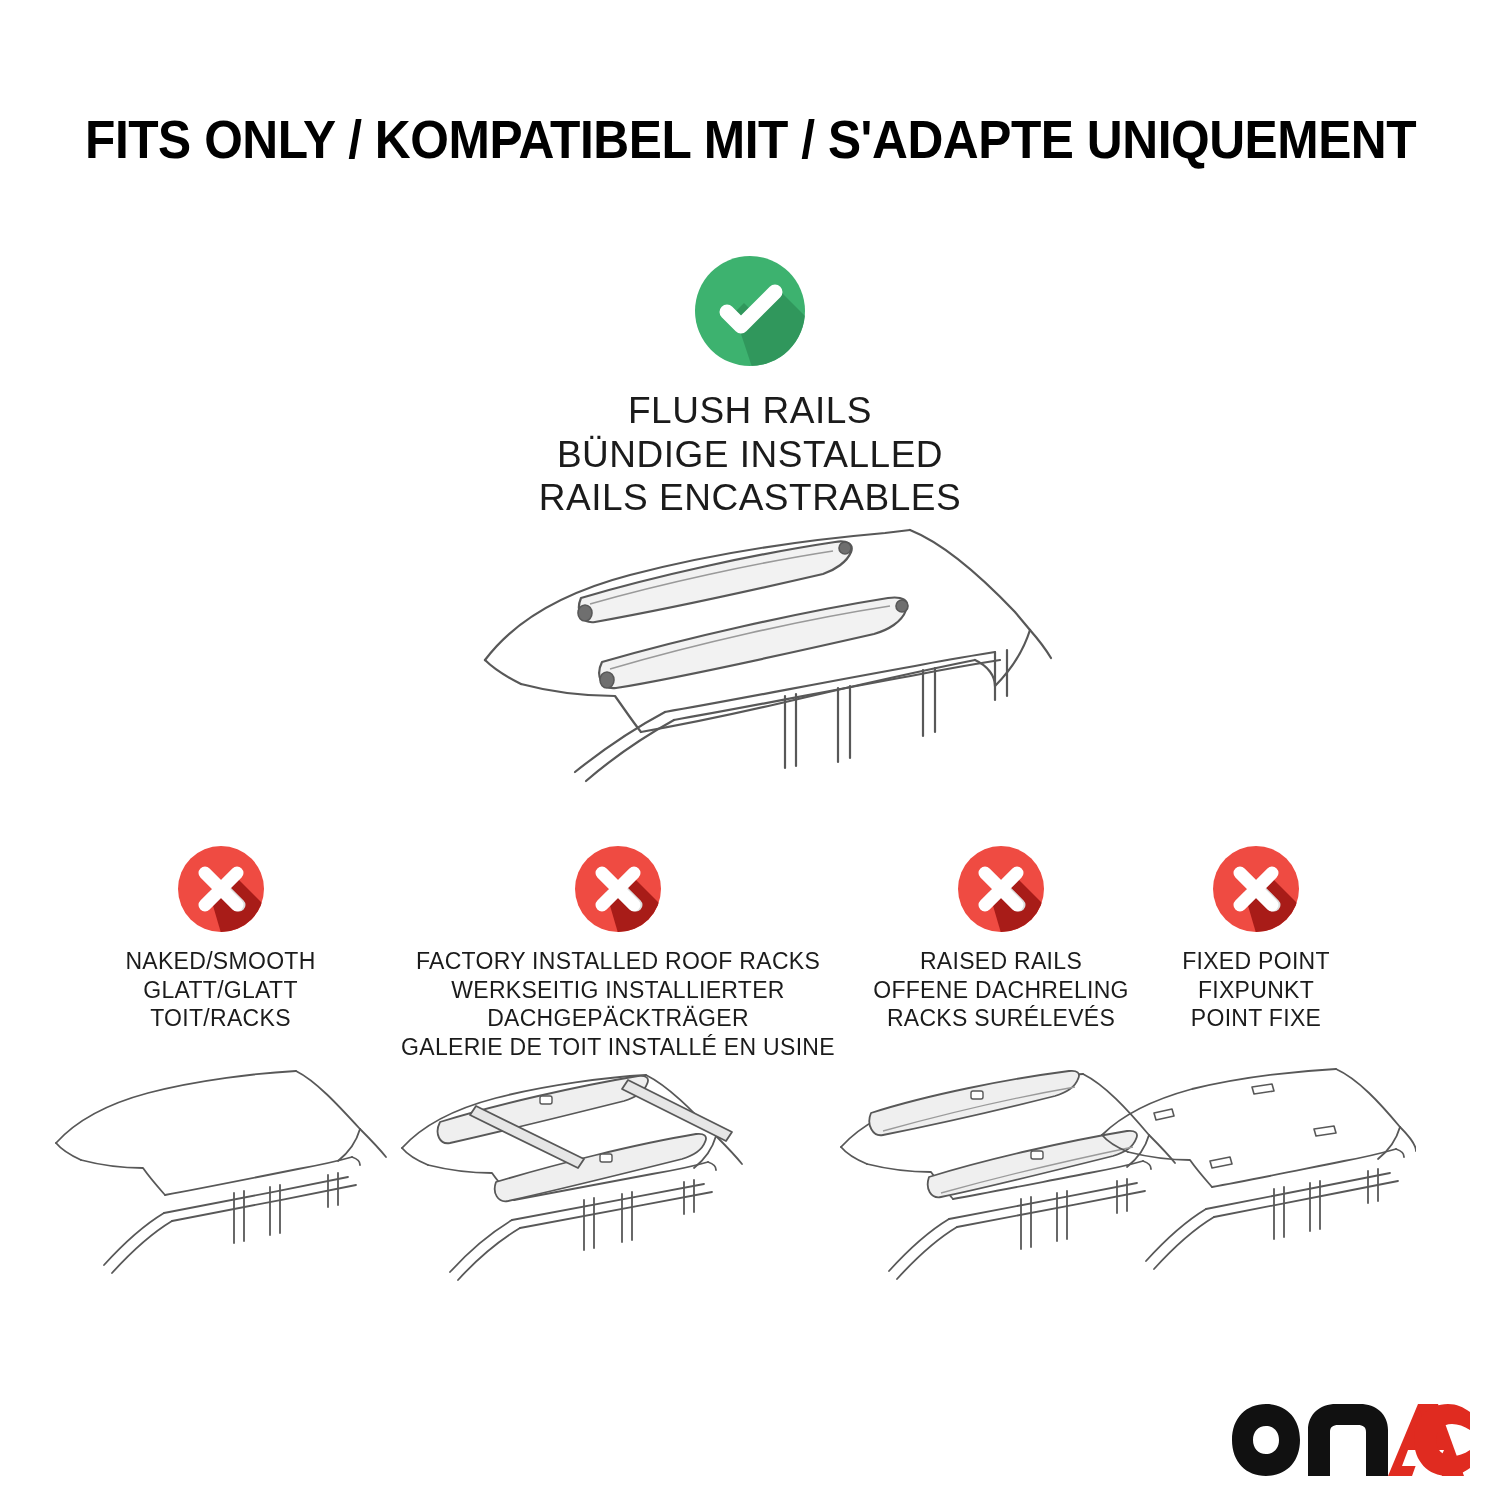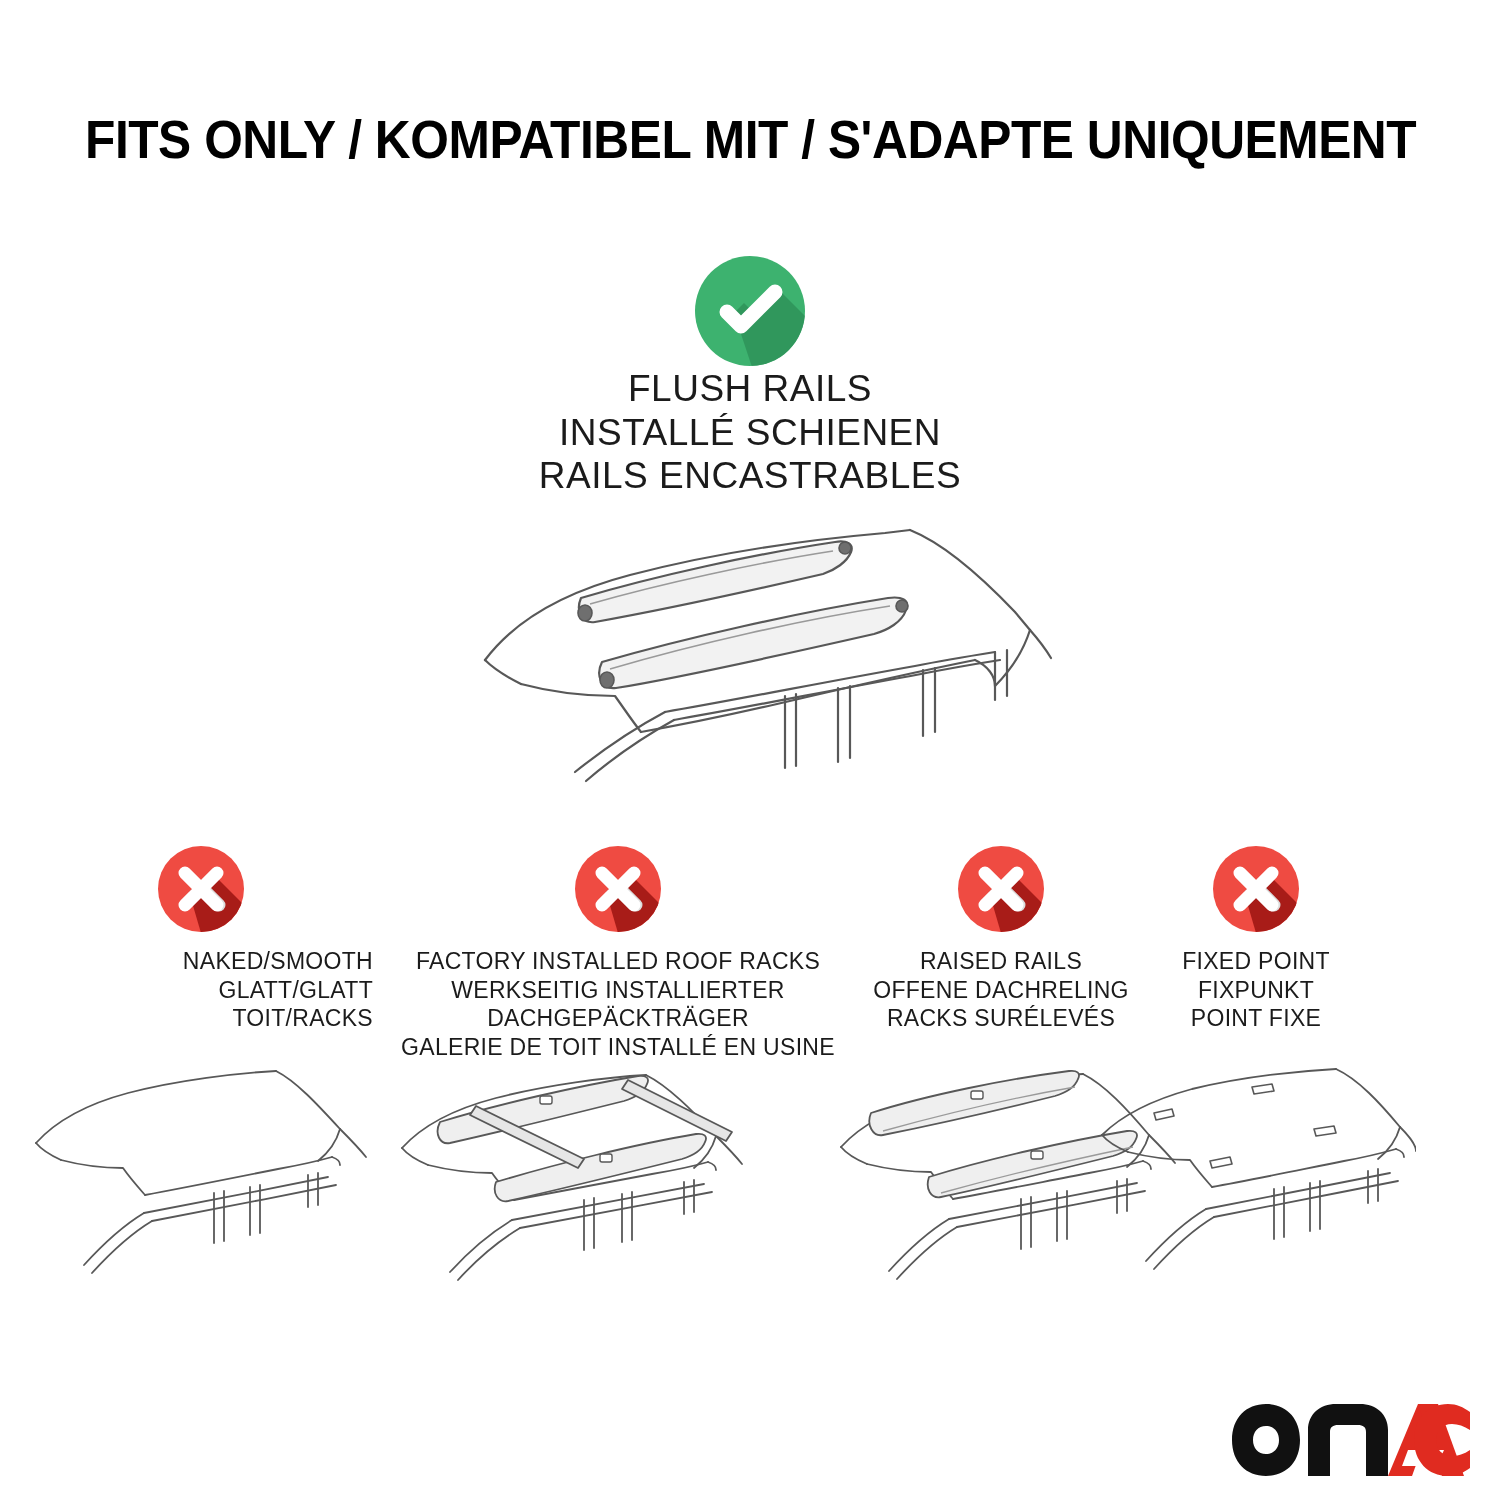--- a/index.html
+++ b/index.html
@@ -37,20 +37,21 @@
     margin:0 auto;
   }
   .badge-red{
     position:relative;
     width:88px;height:88px;
     margin:0 auto;
   }
   .badge-svg{display:block;width:100%;height:100%;}
 
   .hero-label{
+    margin-top:22px;
     font-size:37px;
     font-weight:300;
     line-height:1.18;
     color:#1b1b1b;
     letter-spacing:0.5px;
   }
   .hero-label div{white-space:nowrap;}
 
   .hero-art{
     position:absolute;
@@ -77,21 +78,21 @@
     letter-spacing:0.3px;
   }
   .col-label div{white-space:nowrap;}
 
   .col-art{
     position:absolute;
     width:100%;
   }
 
   
-  #col-0{left:28px;width:345px;text-align:right;}
+  #col-0{left:48px;width:345px;}
   #col-1{left:388px;width:460px;}
   #col-2{left:831px;width:340px;}
   #col-3{left:1106px;width:300px;}
 
   
   .logo{
     position:absolute;
     left:1232px;top:1400px;
     width:240px;height:80px;
   }
@@ -117,21 +118,21 @@
         <circle cx="56" cy="56" r="55" fill="#3DB26F"></circle>
         <g clip-path="url(#gclip)">
           <polygon points="40,58 50,48 58,56 82,32 112,62 112,112 58,112" fill="#2E9259" opacity="0.85"></polygon>
         </g>
         <path d="M33 57 L47 71 L81 37" fill="none" stroke="#ffffff" stroke-width="15" stroke-linecap="round" stroke-linejoin="round"></path>
       </svg>
     </div>
 
     <div class="hero-label">
       <div>FLUSH RAILS</div>
-      <div>INSTALLÉ SCHIENEN</div>
+      <div>BÜNDIGE INSTALLED</div>
       <div>RAILS ENCASTRABLES</div>
     </div>
   </div>
 
   <div class="hero-art">
     <svg viewBox="0 0 600 300" width="600" height="300" aria-hidden="true">
       <g fill="none" stroke="#585858" stroke-width="2.2" stroke-linecap="round" stroke-linejoin="round">
 
         <path d="M30 160 C60 120 110 92 175 75 C255 54 350 40 430 33 L455 30"></path>
         <path d="M455 30 C485 42 520 70 560 112 L575 130"></path>

